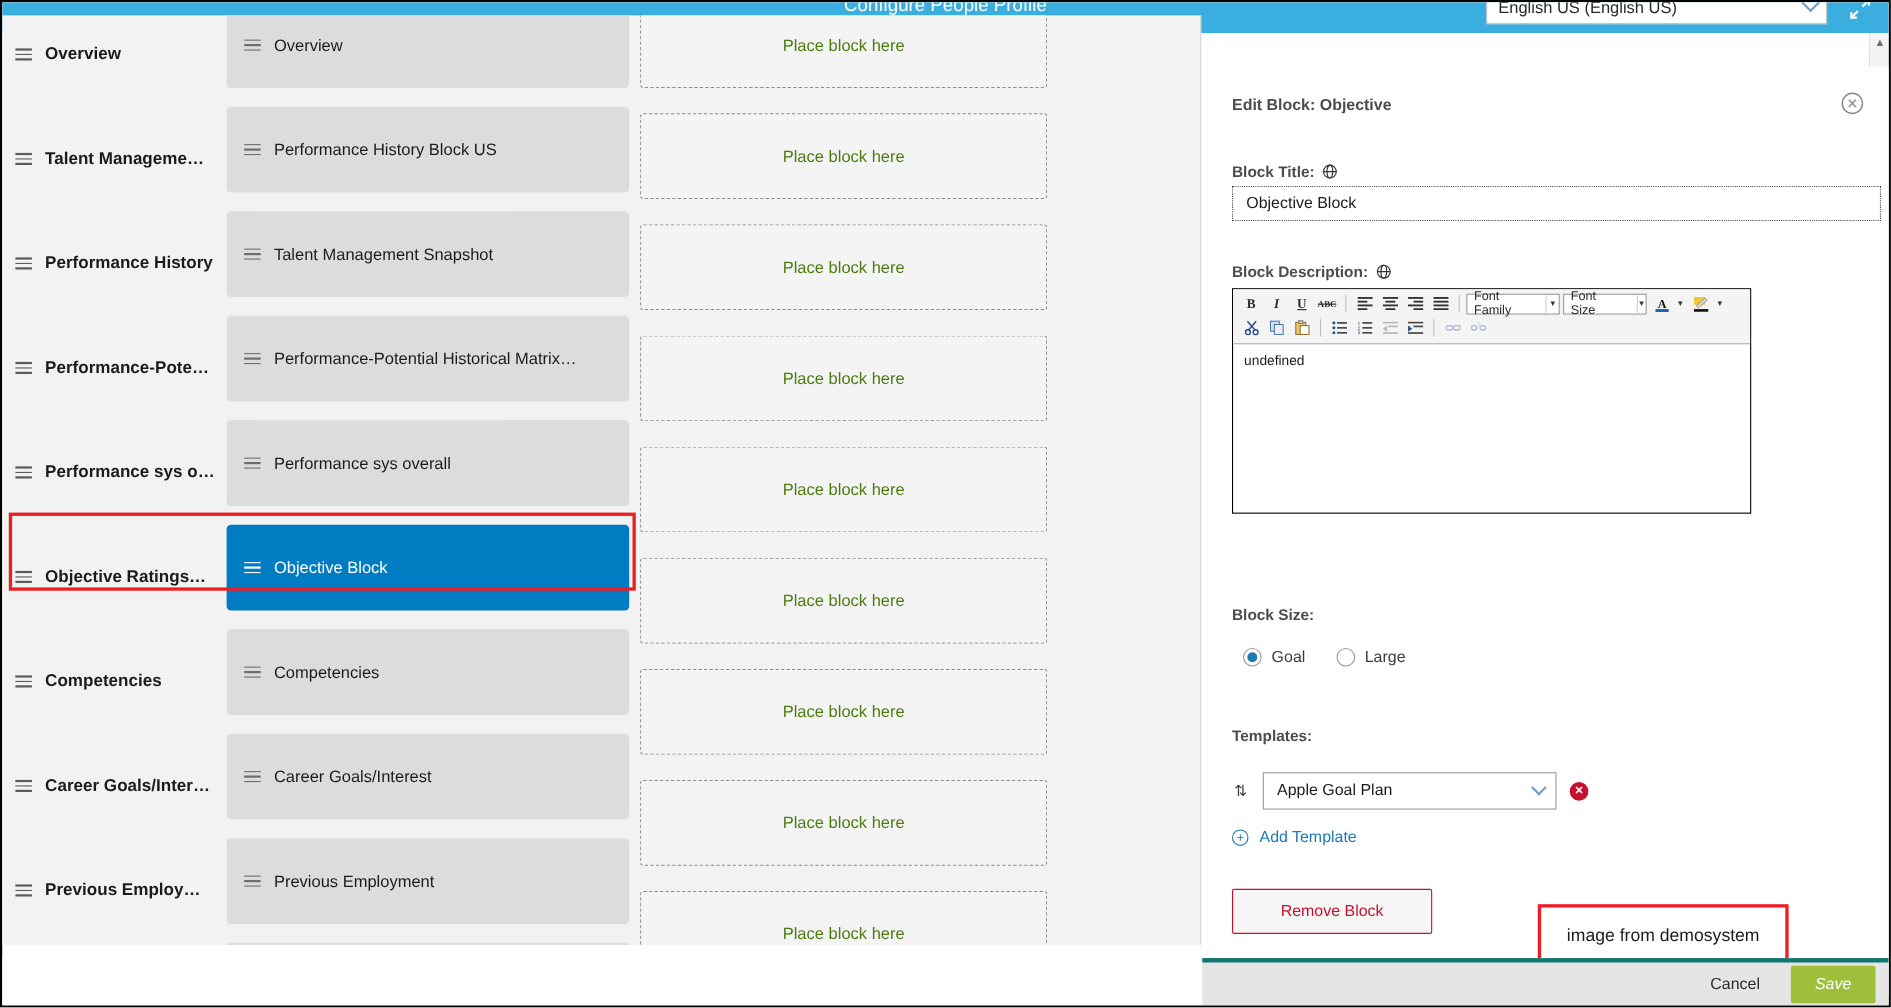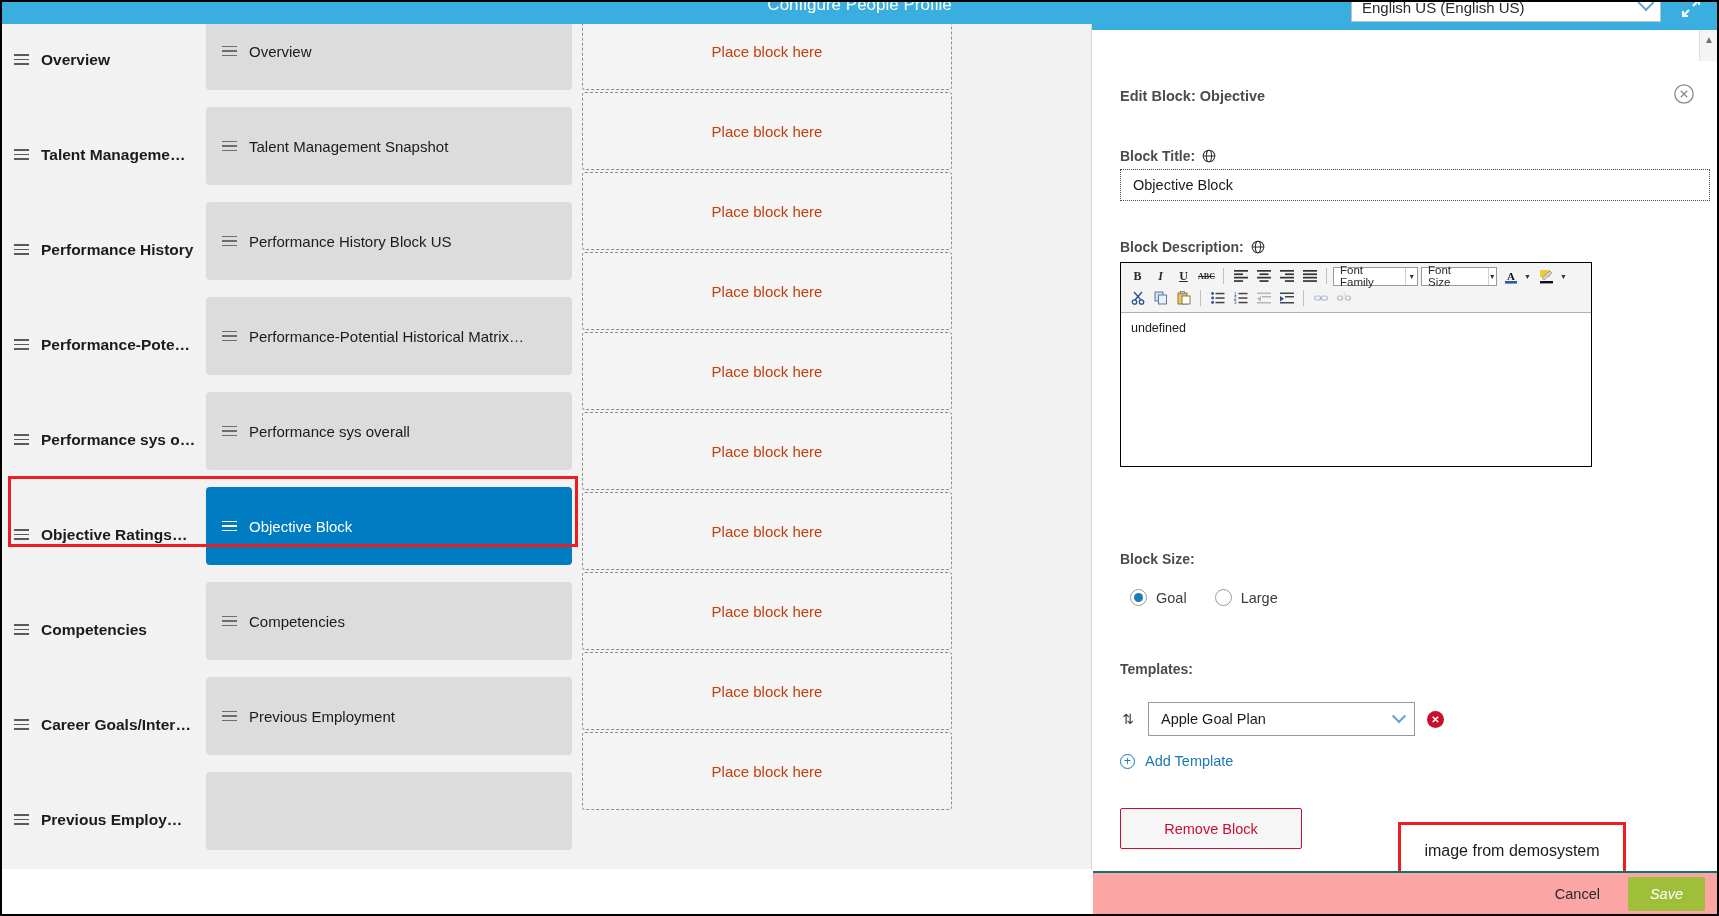--- a/index.html
+++ b/index.html
@@ -63,21 +63,21 @@
   #expand-icon {
     position: absolute;
     right: 12px; top: -6px;
     width: 26px; height: 26px;
     color: #ffffff;
   }
 
   
   #designer {
     position: absolute;
-    top: 22px; left: 0;
+    top: 12px; left: 0;
     width: 1090px; height: 845px;
     background: #f2f2f2;
     overflow: hidden;
     border-right: 1px solid #d5d5d5;
   }
 
   .columns { position: relative; width: 100%; height: 100%; }
 
   
   #col-sections {
@@ -136,27 +136,27 @@
   }
 
   
   #col-drops {
     position: absolute;
     top: -12px; left: 580px;
     width: 370px;
   }
   .dropzone {
     height: 78px;
-    margin-bottom: 2px;
+    margin-bottom: 23px;
     border: 1px dashed #8d8d8d;
     background: #f4f4f4;
     border-radius: 3px;
     display: flex; align-items: center; justify-content: center;
     font-size: 15px;
-    color: #c2410c;
+    color: #4d7c0f;
   }
 
   
   #row-highlight {
     position: absolute;
     left: 6px; top: 452px;
     width: 570px; height: 71px;
     border: 3px solid #ee1d23;
     pointer-events: none;
     z-index: 5;
@@ -371,22 +371,22 @@
     background: #ffffff;
     display: flex; align-items: center; justify-content: center;
     font-size: 16px; color: #1b1b1b;
   }
 
   
   #footer {
     position: absolute;
     bottom: 0; left: 1091px;
     width: 624px; height: 43px;
-    background: #fca5a5;
-    border-top: 2px solid #0f766e;
+    background: #e5e5e5;
+    border-top: 4px solid #0f766e;
     display: flex; align-items: center; justify-content: flex-end;
     gap: 18px;
     padding-right: 12px;
     margin-top: 16px;
   }
   #btn-cancel {
     background: transparent; border: none;
     font-size: 14.5px; color: #2a2a2a;
     font-family: "Liberation Sans", sans-serif;
     cursor: pointer;
@@ -516,29 +516,29 @@
               <i></i>
             </span>
             <span>Overview</span>
           </div>
           <div class="block-card">
             <span class="hamb ">
               <i></i>
               <i></i>
               <i></i>
             </span>
-            <span>Talent Management Snapshot</span>
+            <span>Performance History Block US</span>
           </div>
           <div class="block-card">
             <span class="hamb ">
               <i></i>
               <i></i>
               <i></i>
             </span>
-            <span>Performance History Block US</span>
+            <span>Talent Management Snapshot</span>
           </div>
           <div class="block-card">
             <span class="hamb ">
               <i></i>
               <i></i>
               <i></i>
             </span>
             <span>Performance-Potential Historical Matrix…</span>
           </div>
           <div class="block-card">
@@ -557,20 +557,28 @@
             </span>
             <span>Objective Block</span>
           </div>
           <div class="block-card">
             <span class="hamb ">
               <i></i>
               <i></i>
               <i></i>
             </span>
             <span>Competencies</span>
+          </div>
+          <div class="block-card">
+            <span class="hamb ">
+              <i></i>
+              <i></i>
+              <i></i>
+            </span>
+            <span>Career Goals/Interest</span>
           </div>
           <div class="block-card">
             <span class="hamb ">
               <i></i>
               <i></i>
               <i></i>
             </span>
             <span>Previous Employment</span>
           </div>
           <div class="block-card"></div>

